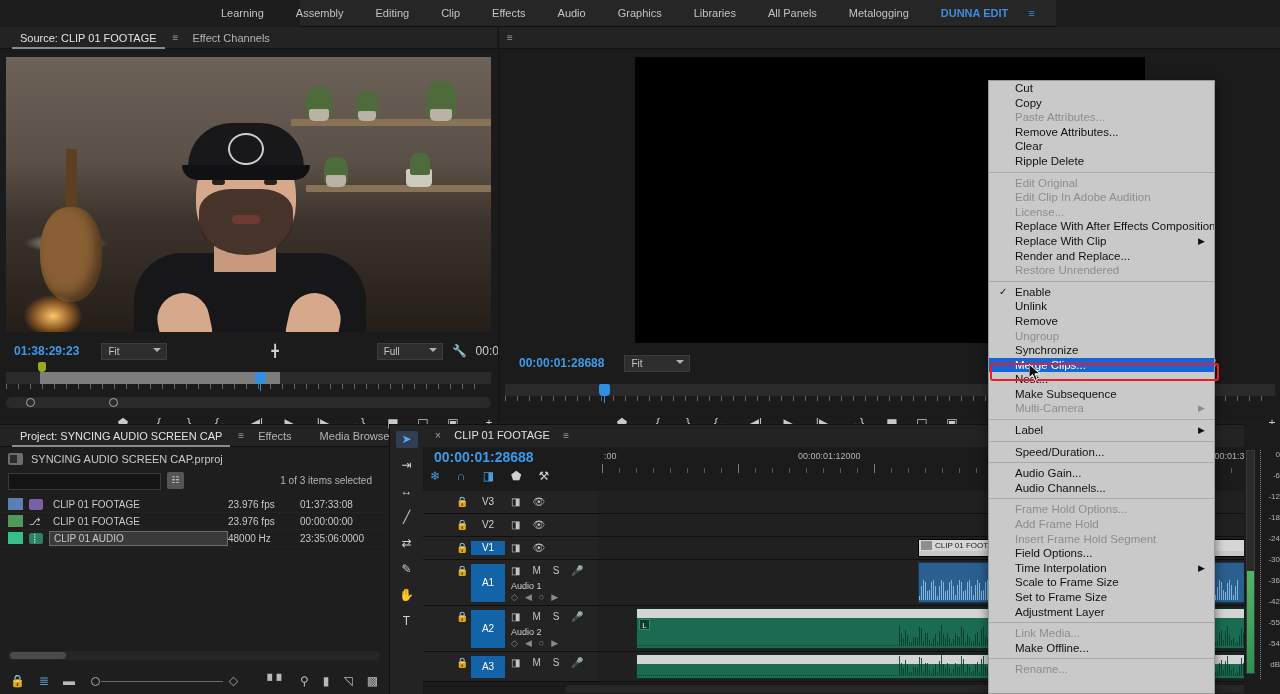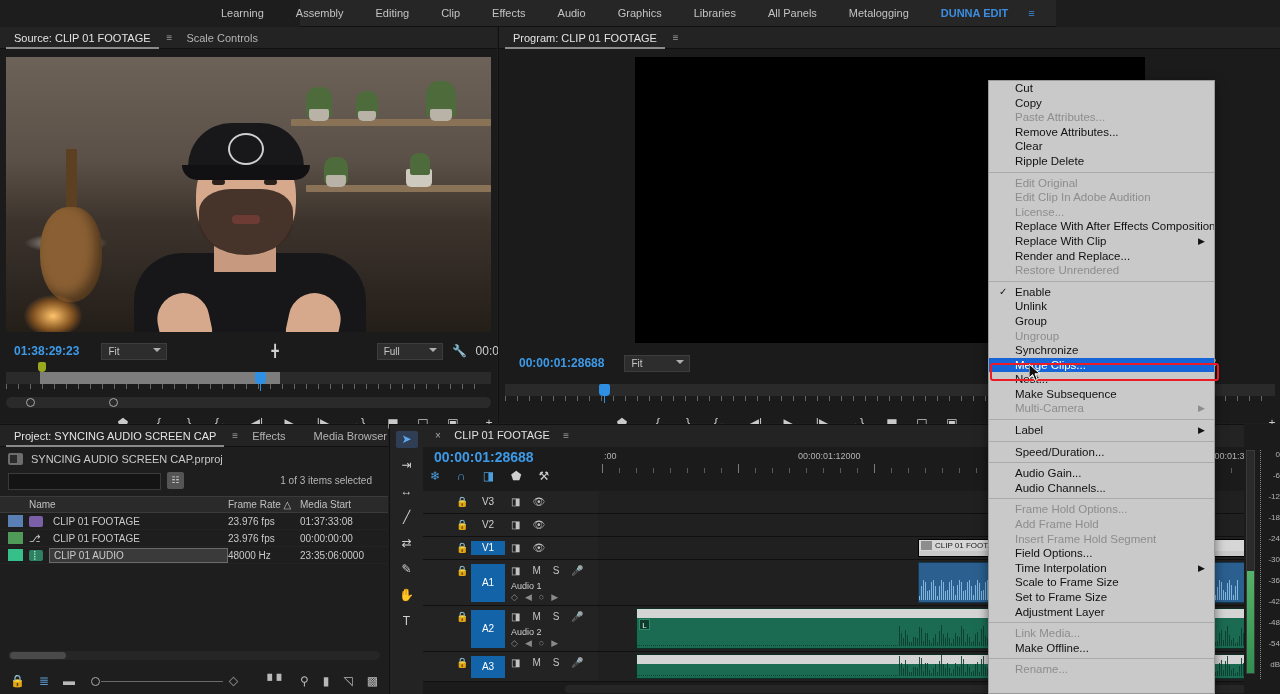--- a/index.html
+++ b/index.html
@@ -20,21 +20,21 @@
   .ws-left-stub { position:absolute; left:0; top:0; width:300px; height:27px; background:#1d1d1d; }
   .ws-right-stub { position:absolute; left:1056px; top:0; width:224px; height:27px; background:#1d1d1d; }
   .ws-items { position:absolute; left:205px; top:0; height:27px; display:flex; align-items:center; gap:0; }
   .ws-item {
     font-size:11px; color:#c3c3c3; padding:0 16px; line-height:27px; white-space:nowrap; cursor:default;
   }
   .ws-item.active { color:#3b8ee0; font-weight:bold; }
   .ws-menu-glyph { color:#3b8ee0; font-size:11px; padding:0 4px; line-height:27px; }
 
   
-  .tabbar { background:#232323; height:22px; display:flex; align-items:center; border-bottom:1px solid #111; }
+  .tabbar { background:#232323; height:22px; display:flex; align-items:center; border-bottom:1px solid #111;padding-left:6px; }
   .tab { font-size:11px; color:#b4b4b4; padding:0 14px; line-height:22px; white-space:nowrap; position:relative; }
   .tab.active { color:#e3e3e3; }
   .tab.active::after{ content:''; position:absolute; left:6px; right:6px; bottom:0; height:2px; background:#8a8a8a; }
   .hamburger { font-size:10px; color:#9a9a9a; padding-left:2px; }
 
   
   .source-panel { position:absolute; left:0; top:27px; width:497px; height:396px; background:#1b1b1b; }
   .source-video { position:absolute; left:6px; top:30px; width:485px; height:275px; overflow:hidden; background:#2a2420; }
   .src-room { position:absolute; inset:0; background:
       linear-gradient(180deg,#6d6258 0%,#5b5047 38%,#3c332c 60%,#241e19 100%); }
@@ -230,21 +230,21 @@
         <span class="ws-item">Metalogging</span>
         <span class="ws-item active">DUNNA EDIT</span>
         <span class="ws-menu-glyph">≡</span>
       </div>
   </div>
 
   <div class="source-panel">
     <div class="tabbar" id="source-tabs">
         <span class="tab active">Source: CLIP 01 FOOTAGE</span>
         <span class="hamburger">≡</span>
-        <span class="tab">Scale Controls</span>
+        <span class="tab">Effect Channels</span>
       </div>
 
     <div class="source-video">
       <div class="src-room"></div>
       <div class="window-light"></div>
       <div class="shelf s1"></div>
       <div class="shelf s2"></div>
       <div class="plant" style="left:300px;top:30px;width:26px;height:30px;"></div>
       <div class="pot" style="left:303px;top:52px;width:20px;height:12px;"></div>
       <div class="plant" style="left:350px;top:34px;width:22px;height:26px;"></div>
@@ -354,21 +354,20 @@
         <span class="tr-ic" style="position: absolute; left: 346px;">→}</span>
         <span class="tr-ic" style="position: absolute; left: 382px;">⬒</span>
         <span class="tr-ic" style="position: absolute; left: 412px;">⬓</span>
         <span class="tr-ic" style="position: absolute; left: 442px;">▣</span>
         <span class="tr-ic" style="position: absolute; left: 478px;">+</span>
       </div>
   </div>
 
   <div class="program-panel">
     <div class="tabbar" id="program-tabs">
-        <span class="tab active">Program: CLIP 01 FOOTAGE</span>
         <span class="hamburger">≡</span>
       </div>
     <div class="program-video"></div>
 
     <div class="mon-ctrl-row" style="top:324px; width:782px;">
       <span class="tc-blue" style="margin-left:20px;">00:00:01:28688</span>
       <div class="fit-select" style="margin-left:20px;">
         <span>Fit</span>
         <span class="caret"></span>
       </div>
@@ -478,29 +477,20 @@
     <div class="proj-search-row">
       <div style="position:relative; flex:0 0 152px;">
         <span class="search-glyph">⚲</span>
         <input class="proj-search" value="" placeholder="" style="">
       </div>
       <span class="proj-filter-btn">☷</span>
       <span class="proj-count">1 of 3 items selected</span>
     </div>
 
     <div class="proj-table">
-      <div class="proj-head">
-        <span style="width:29px;"></span>
-        <span class="col-name">Name</span>
-        <span class="col-fps">
-          <span>Frame Rate</span>
-          <span>△</span>
-        </span>
-        <span class="col-ms">Media Start</span>
-      </div>
       <div id="proj-rows">
           <div class="proj-row">
             <span class="swatch" style="background: rgb(90, 127, 181);"></span>
             <span class="col-name">
               <span class="clip-ic"></span>
               <span class="rname">CLIP 01 FOOTAGE</span>
             </span>
             <span class="col-fps">23.976 fps</span>
             <span class="col-ms">01:37:33:08</span>
           </div>
@@ -1541,21 +1531,21 @@
     </div>
     <div class="meter-scale" id="meter-scale">
         <span class="meter-lbl" style="top: 0px;">0</span>
         <span class="meter-lbl" style="top: 21px;">-6</span>
         <span class="meter-lbl" style="top: 42px;">-12</span>
         <span class="meter-lbl" style="top: 63px;">-18</span>
         <span class="meter-lbl" style="top: 84px;">-24</span>
         <span class="meter-lbl" style="top: 105px;">-30</span>
         <span class="meter-lbl" style="top: 126px;">-36</span>
         <span class="meter-lbl" style="top: 147px;">-42</span>
-        <span class="meter-lbl" style="top: 168px;">-48</span>
+        <span class="meter-lbl" style="top: 168px;">-55</span>
         <span class="meter-lbl" style="top: 189px;">-54</span>
         <span class="meter-lbl" style="top: 210px;">dB</span>
         <span class="meter-dot" style="top: 0px;"></span>
         <span class="meter-dot" style="top: 2px;"></span>
         <span class="meter-dot" style="top: 4px;"></span>
         <span class="meter-dot" style="top: 6px;"></span>
         <span class="meter-dot" style="top: 8px;"></span>
         <span class="meter-dot" style="top: 10px;"></span>
         <span class="meter-dot" style="top: 12px;"></span>
         <span class="meter-dot" style="top: 14px;"></span>
@@ -1680,21 +1670,21 @@
       <div class="ctx-item disabled"><span>Edit Original</span></div>
       <div class="ctx-item disabled"><span>Edit Clip In Adobe Audition</span></div>
       <div class="ctx-item disabled"><span>License...</span></div>
       <div class="ctx-item"><span>Replace With After Effects Composition</span></div>
       <div class="ctx-item"><span>Replace With Clip</span><span class="submenu">▶</span></div>
       <div class="ctx-item"><span>Render and Replace...</span></div>
       <div class="ctx-item disabled"><span>Restore Unrendered</span></div>
       <div class="ctx-sep"></div>
       <div class="ctx-item"><span class="check">✓</span><span>Enable</span></div>
       <div class="ctx-item"><span>Unlink</span></div>
-      <div class="ctx-item"><span>Group</span></div>
+      <div class="ctx-item"><span>Remove</span></div>
       <div class="ctx-item disabled"><span>Ungroup</span></div>
       <div class="ctx-item"><span>Synchronize</span></div>
       <div class="ctx-item selected"><span>Merge Clips...</span></div>
       <div class="ctx-item"><span>Nest...</span></div>
       <div class="ctx-item"><span>Make Subsequence</span></div>
       <div class="ctx-item disabled"><span>Multi-Camera</span><span class="submenu">▶</span></div>
       <div class="ctx-sep"></div>
       <div class="ctx-item"><span>Label</span><span class="submenu">▶</span></div>
       <div class="ctx-sep"></div>
       <div class="ctx-item"><span>Speed/Duration...</span></div>

